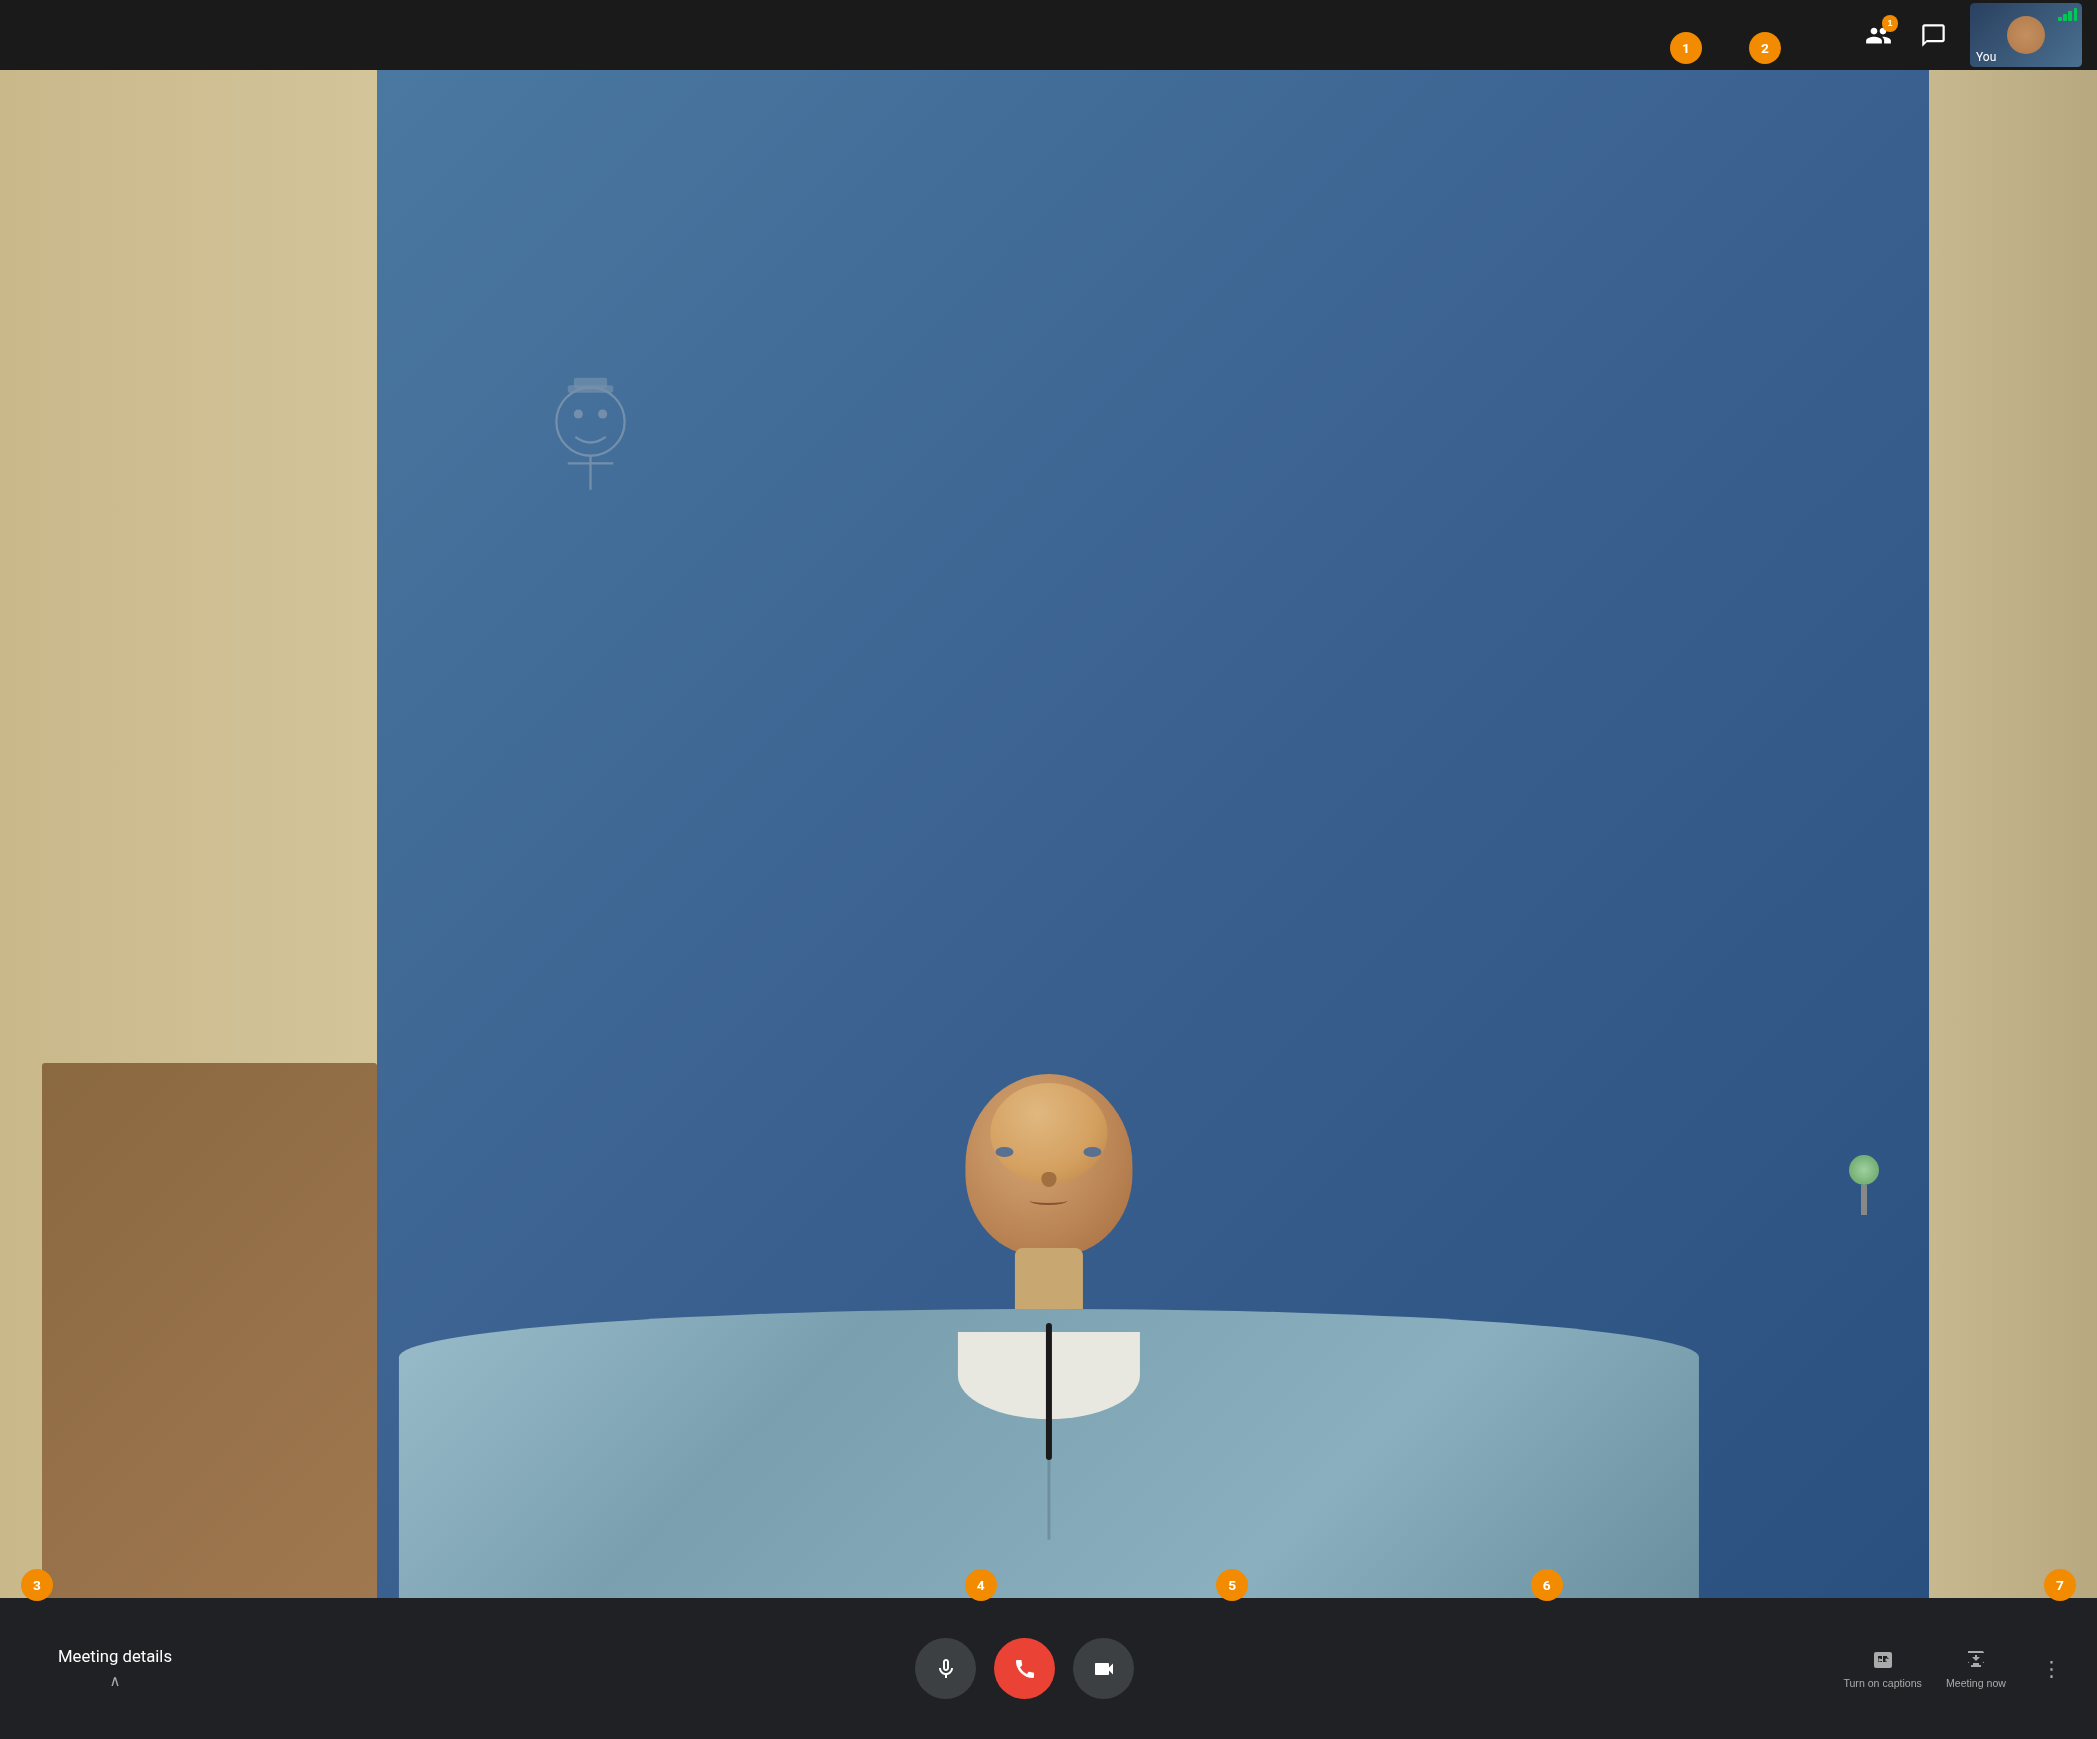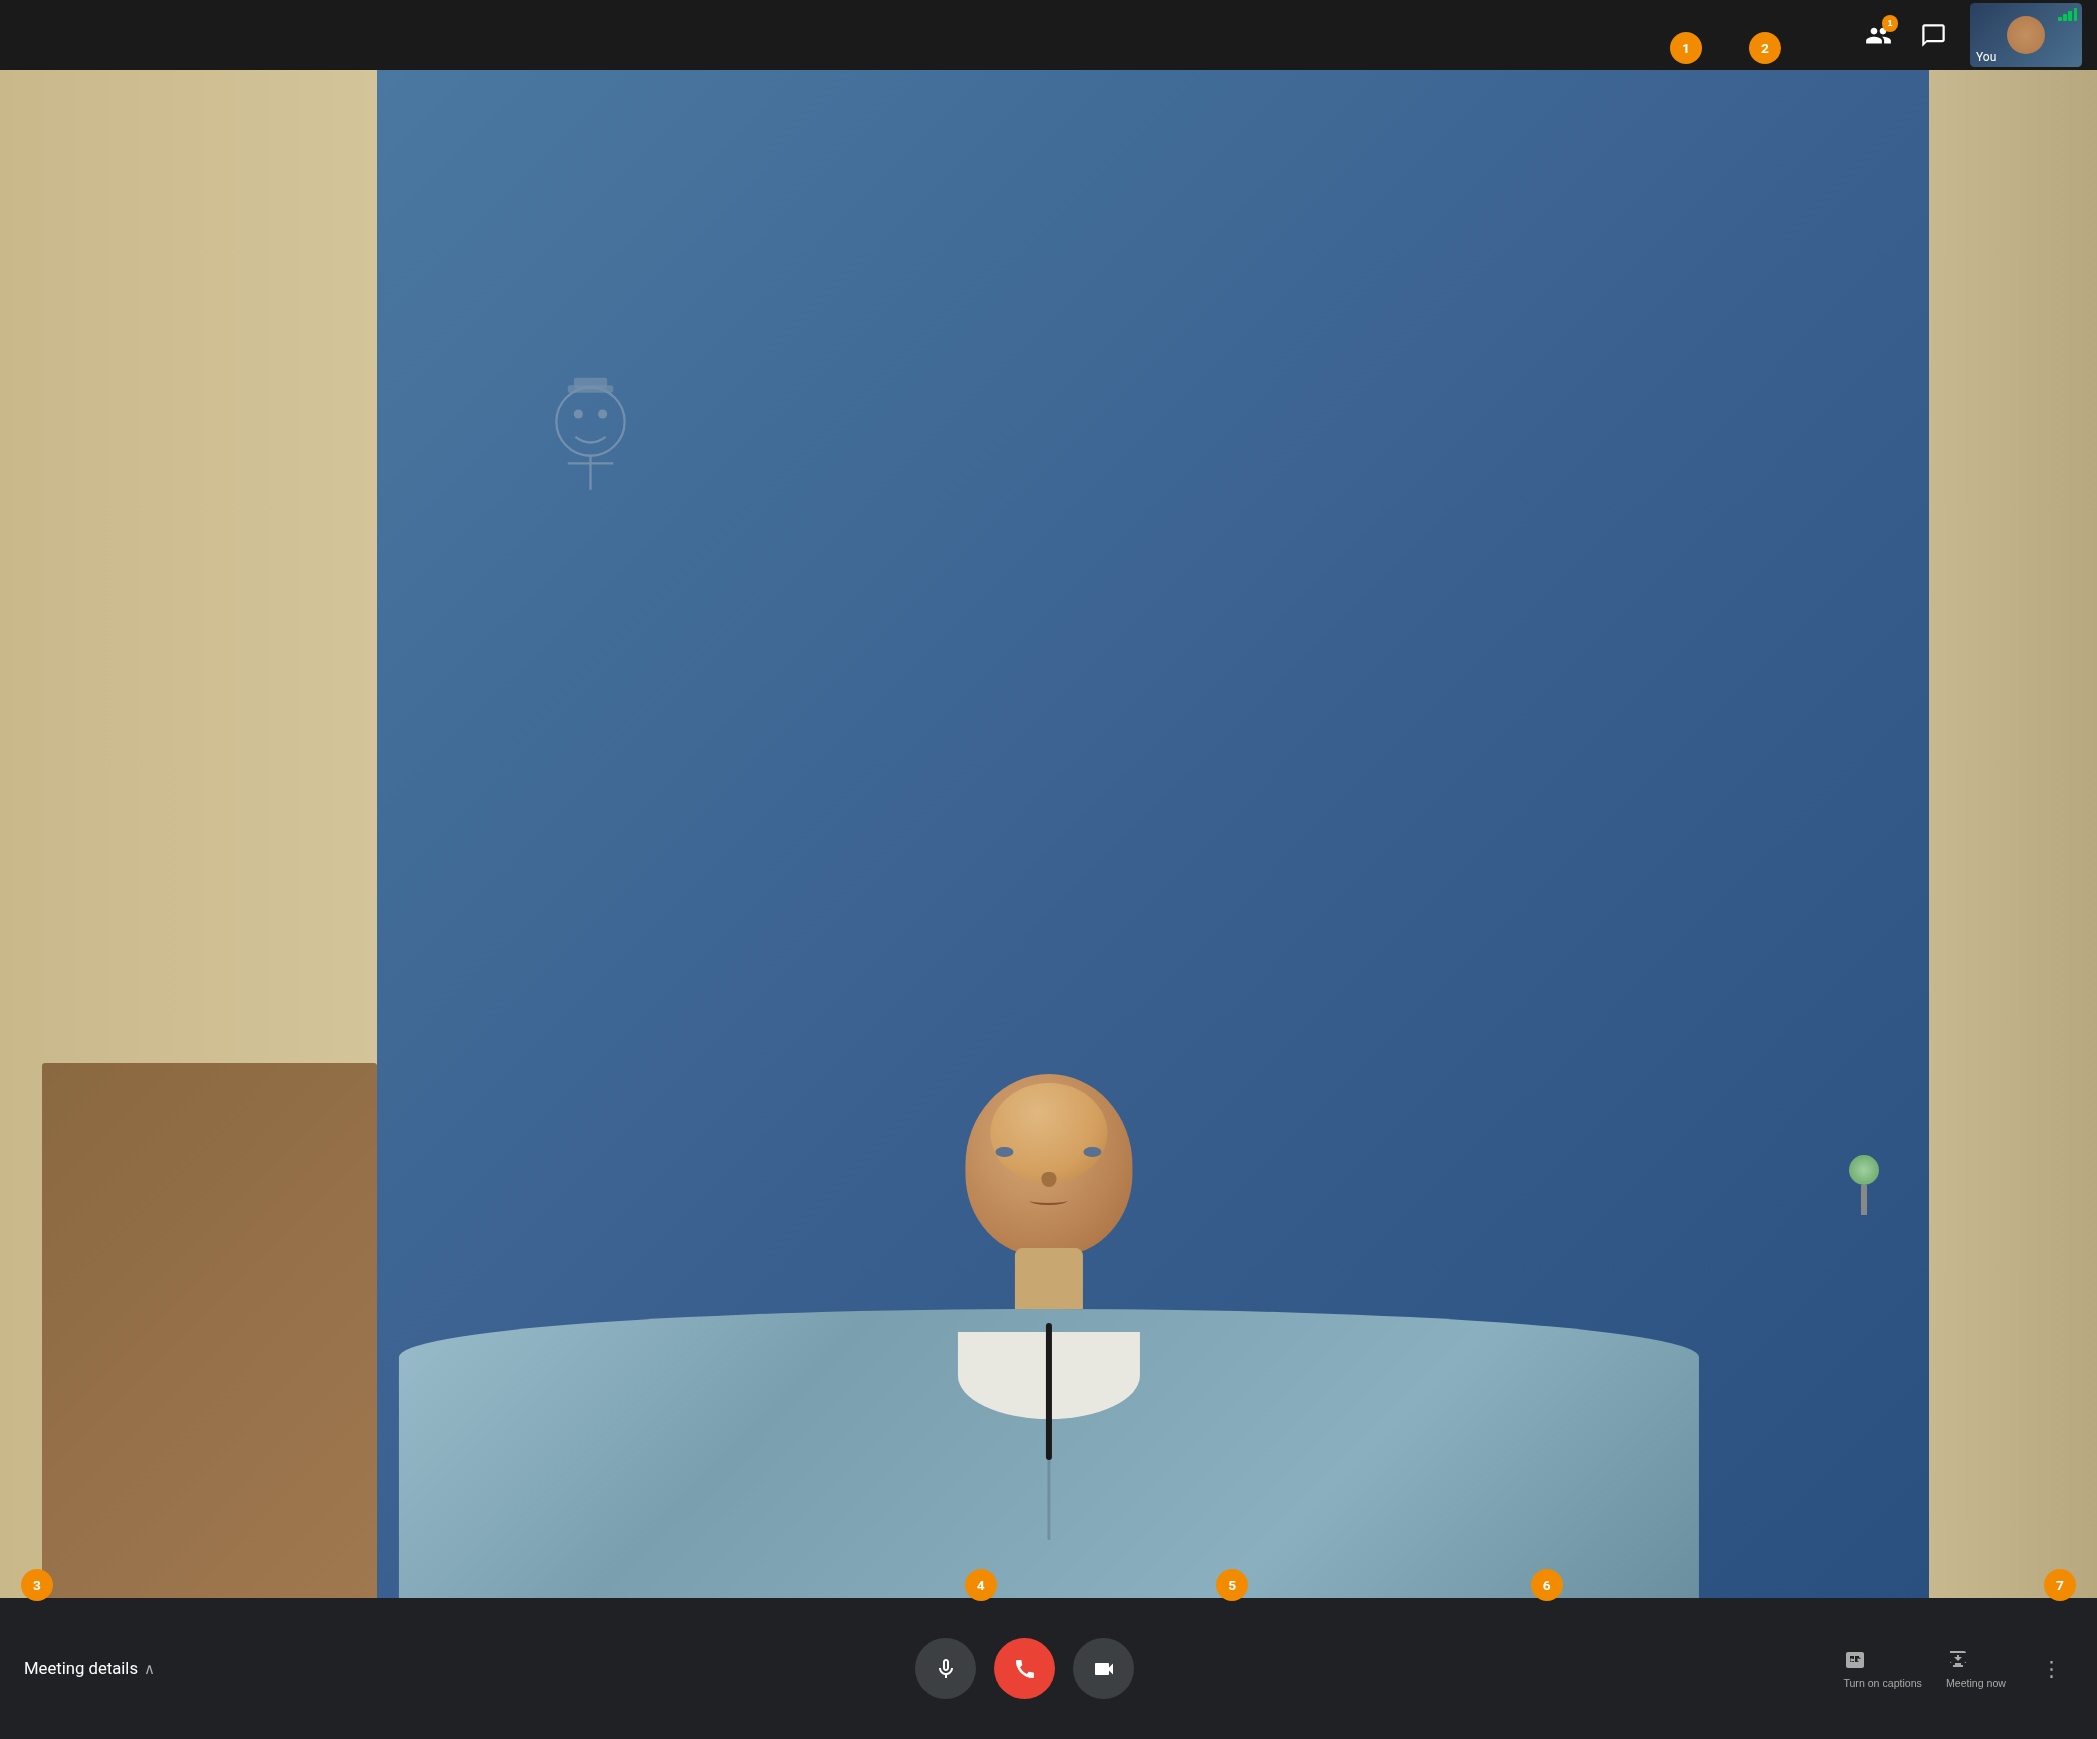--- a/index.html
+++ b/index.html
@@ -270,20 +270,21 @@
     }
 
     .meeting-details {
       display: flex;
       align-items: center;
       gap: 6px;
       color: #fff;
       font-size: 16.7px;
       cursor: pointer;
       min-width: 182px;
+      flex-direction: column;
     }
 
     .meeting-details-chevron {
       font-size: 15px;
       color: #aaa;
     }
 
     .controls-center {
       flex: 1;
       display: flex;
@@ -317,20 +318,21 @@
     .controls-right {
       display: flex;
       align-items: center;
       gap: 24px;
       color: #aaa;
     }
 
     .ctrl-icon-btn {
       display: flex;
       flex-direction: column;
+      align-items: center;
       gap: 4.6px;
       cursor: pointer;
       background: none;
       border: none;
       color: #aaa;
       font-size: 10.6px;
     }
 
     .ctrl-icon-btn svg {
       width: 24px;

